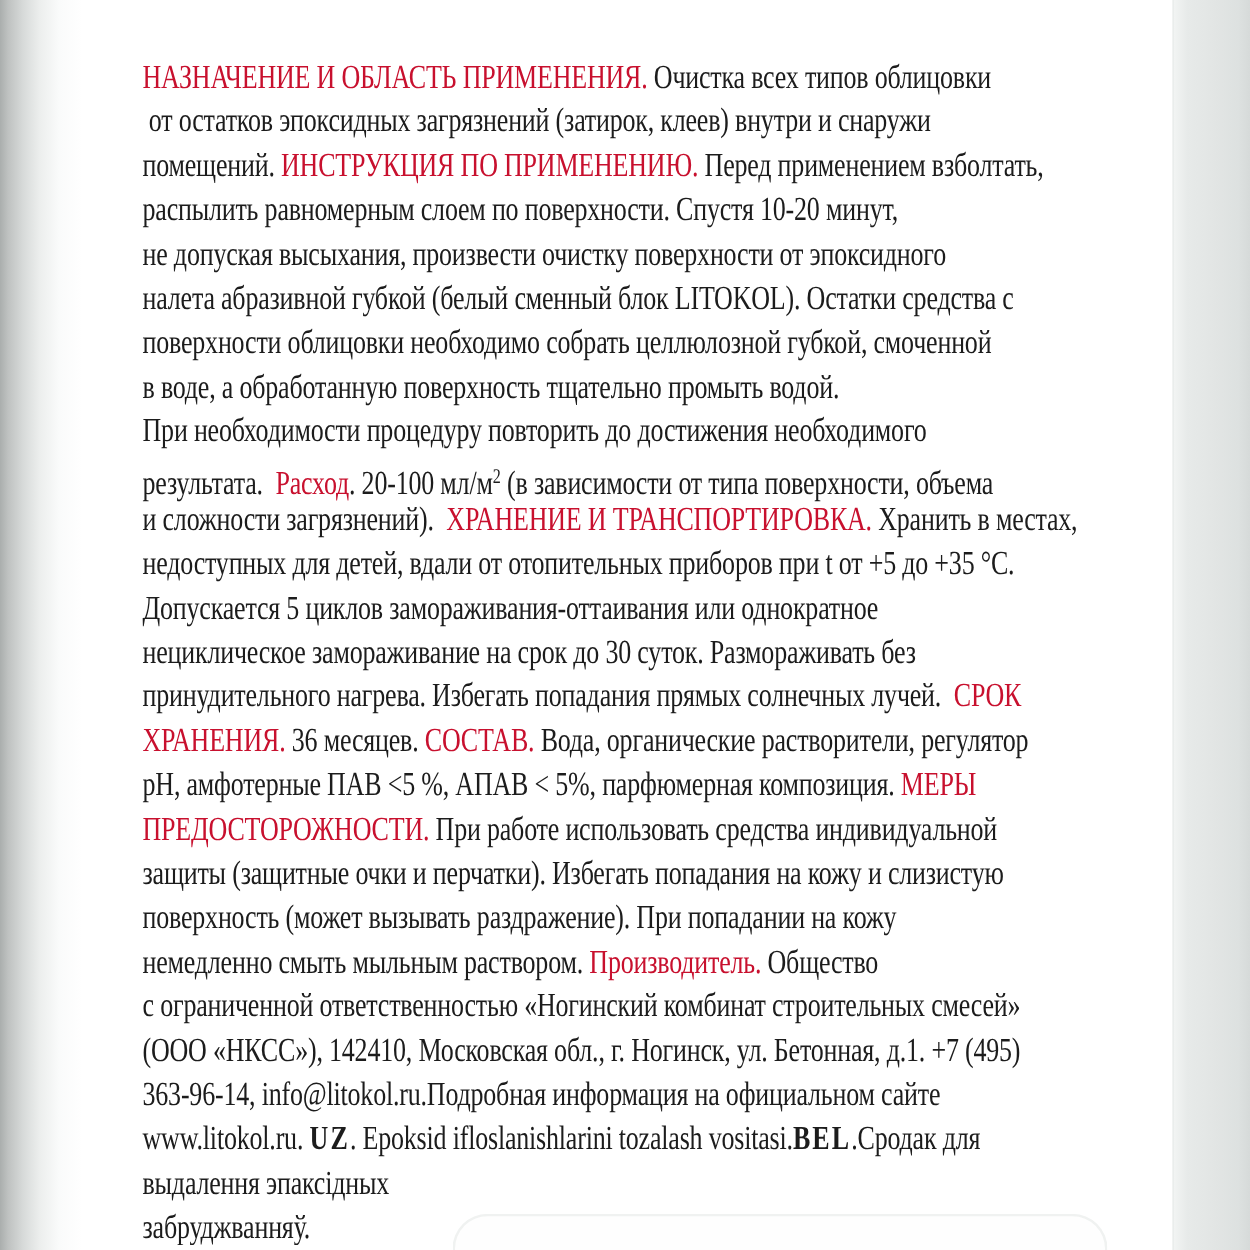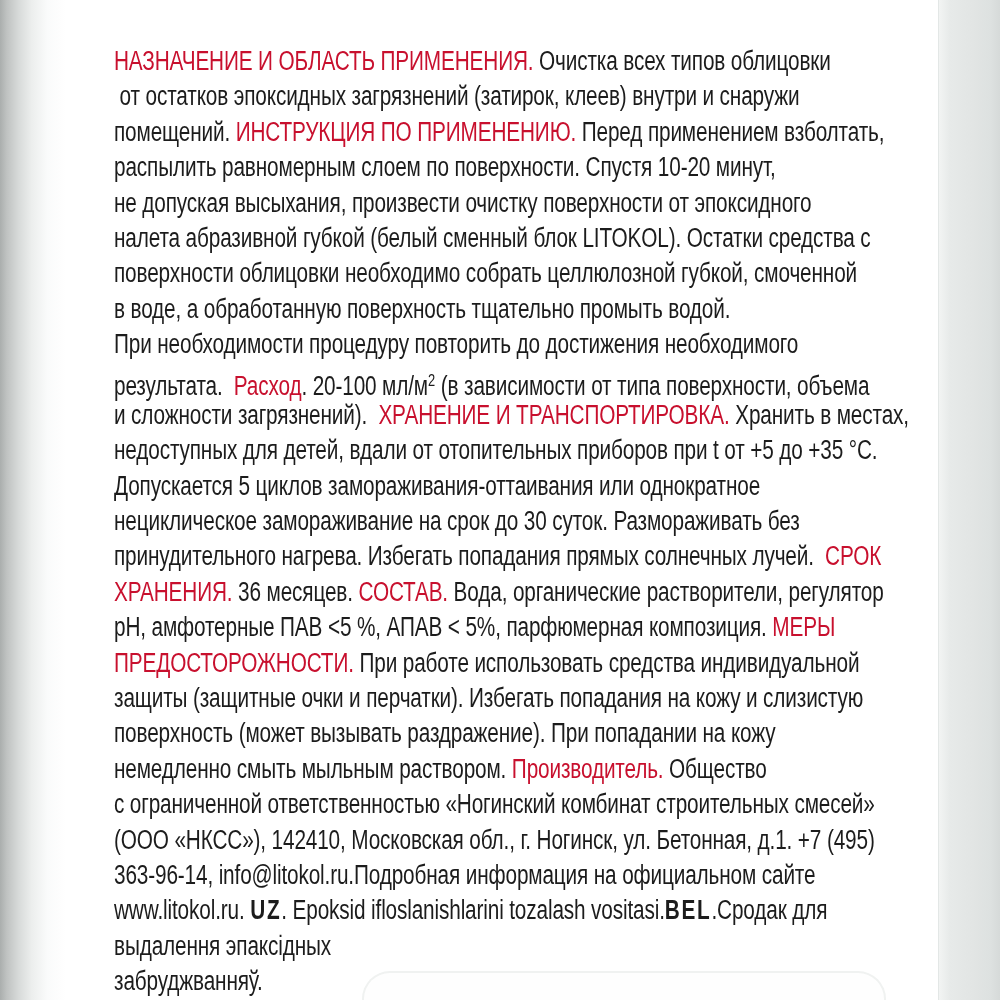--- a/index.html
+++ b/index.html
@@ -1,19 +1,19 @@
 <!DOCTYPE html>
 <html><head>
 <meta charset="utf-8">
 <style>
   html,body { margin:0; padding:0; background:#ffffff; }
   .stage {
     position:relative; width:1000px; height:1000px; overflow:hidden;
     background:#ffffff;
-    font-family:Liberation Sans, sans-serif;
+    font-family:Liberation Serif, serif;
   }
   
   .edge-left {
     position:absolute; left:0; top:0; width:66px; height:1000px;
     background:linear-gradient(to right,
       #aaaead 0%, #bfc2c1 10%, #d7dad9 28%, #ecEEed 48%, #fafbfb 72%, #ffffff 100%);
   }
   .edge-right {
     position:absolute; right:0; top:0; width:61px; height:1000px;
     border-left:1px solid #e3e7e6;

